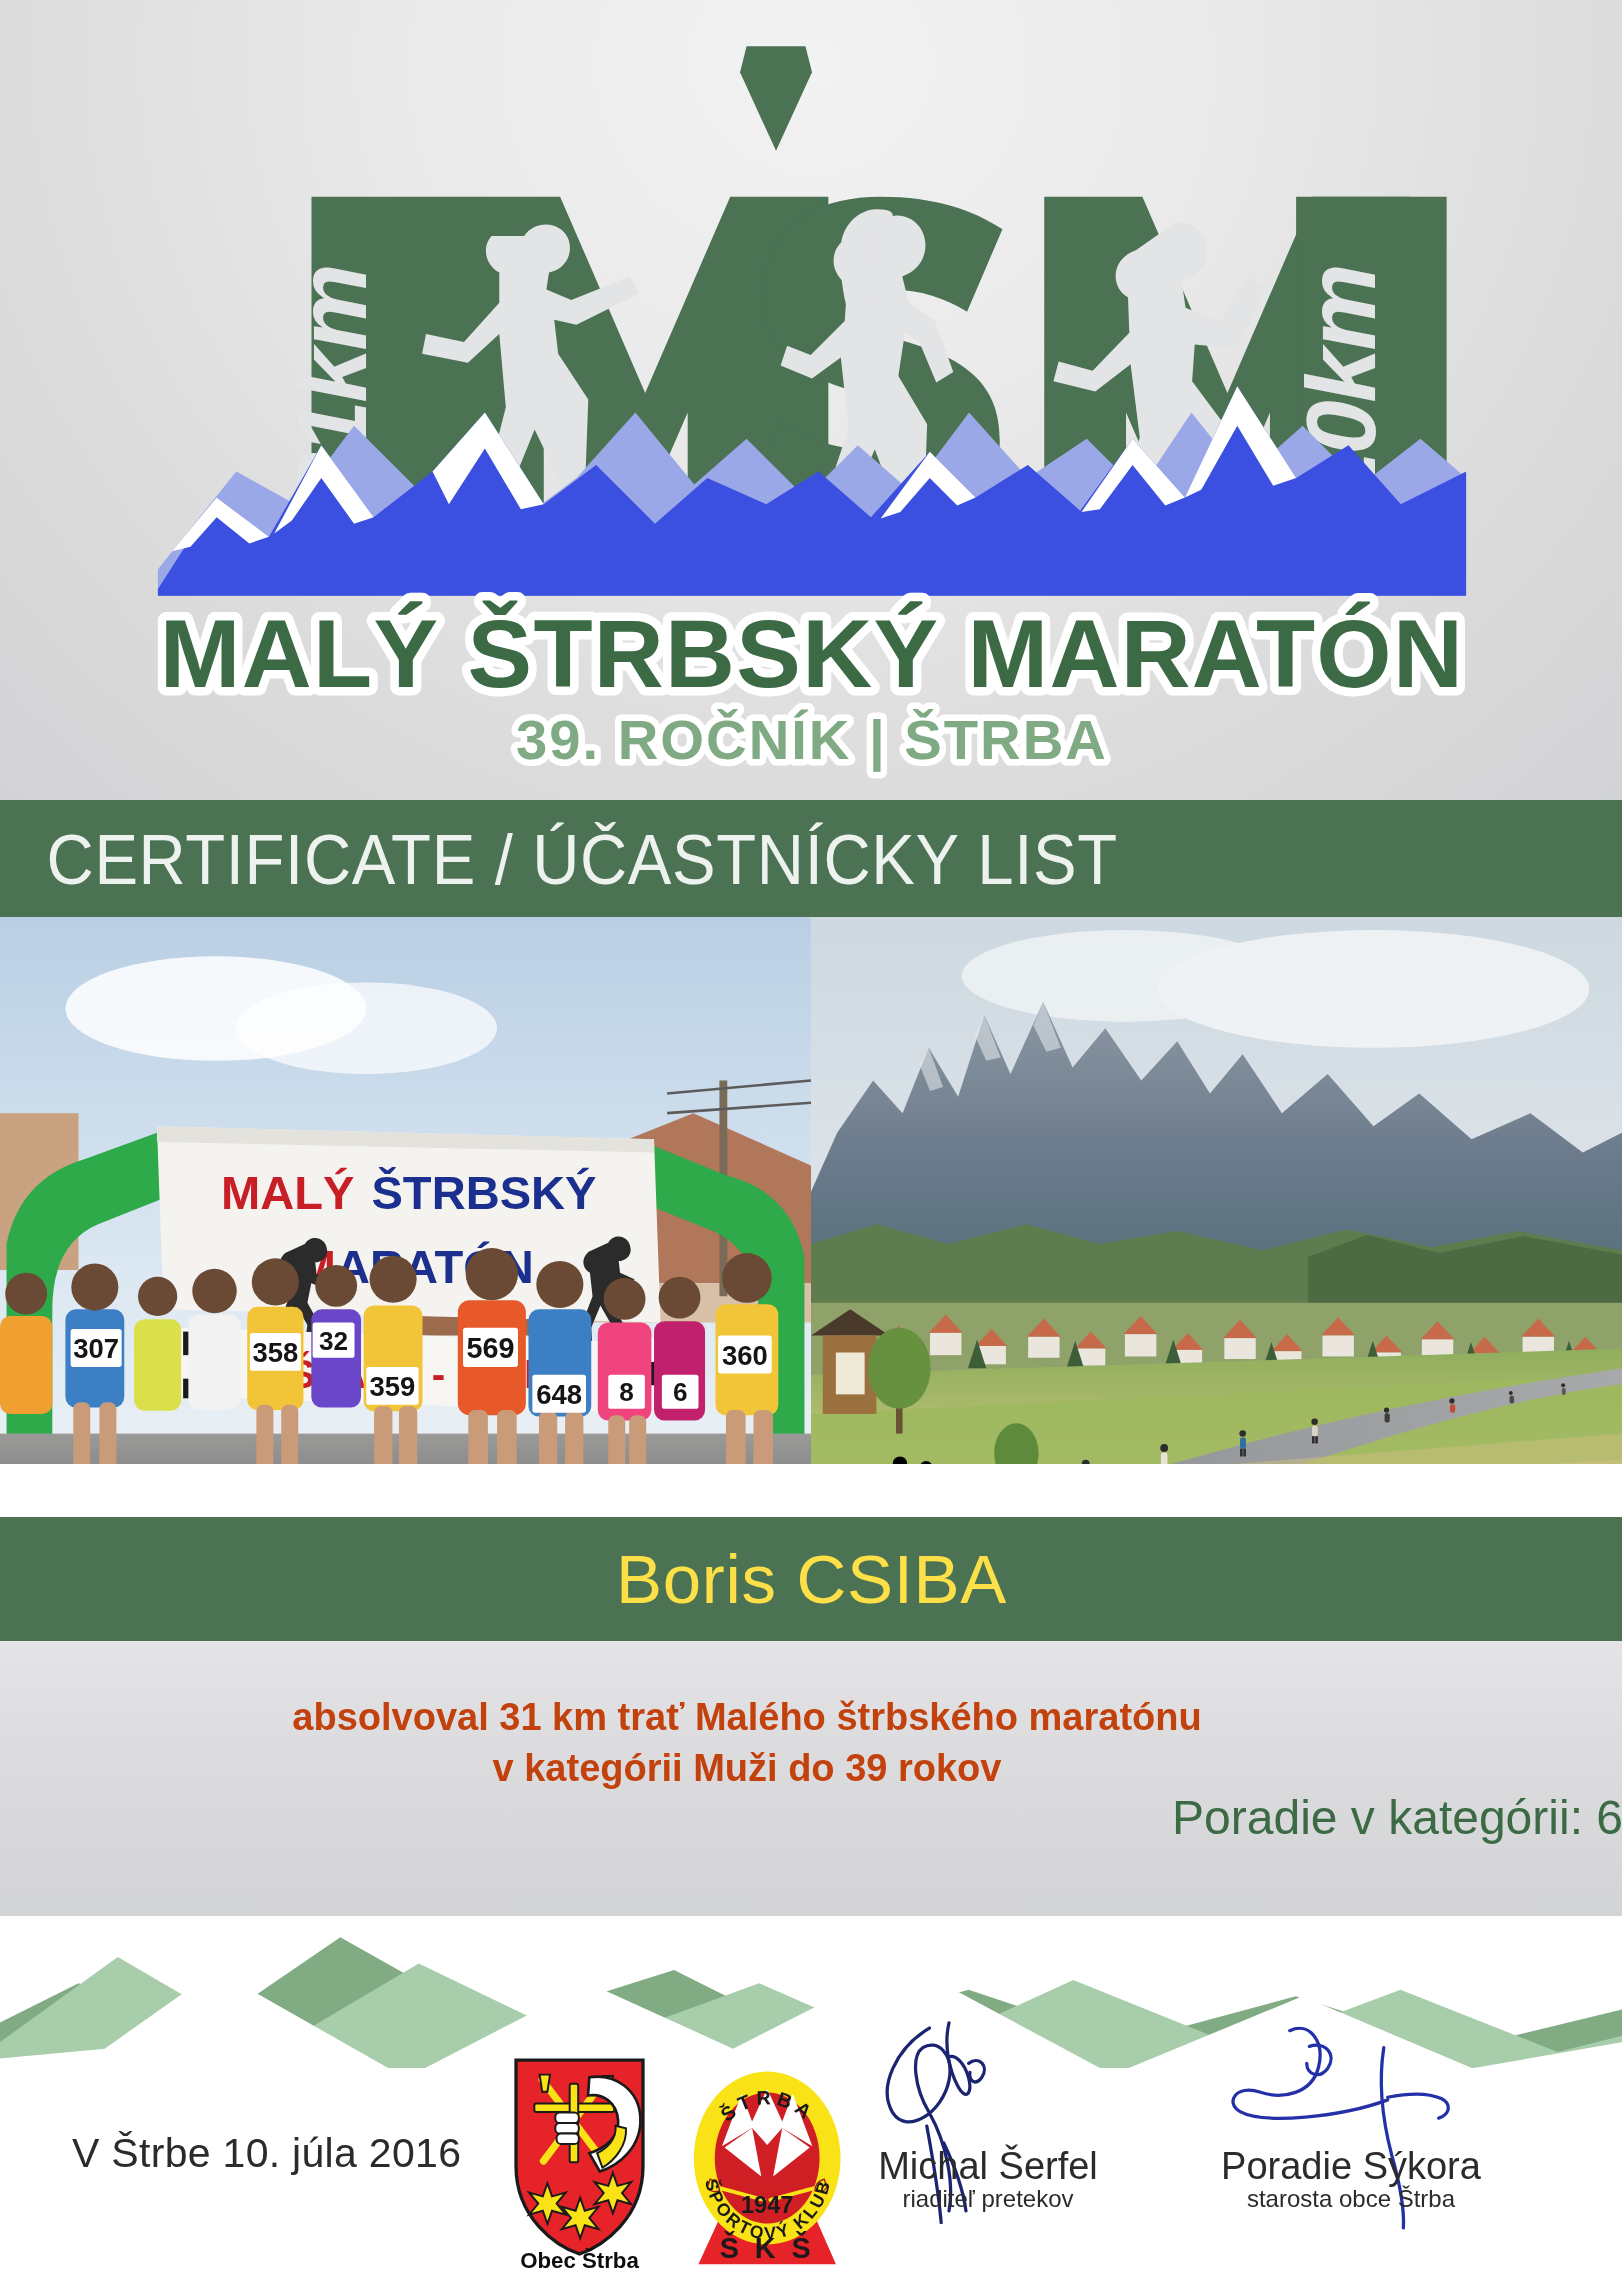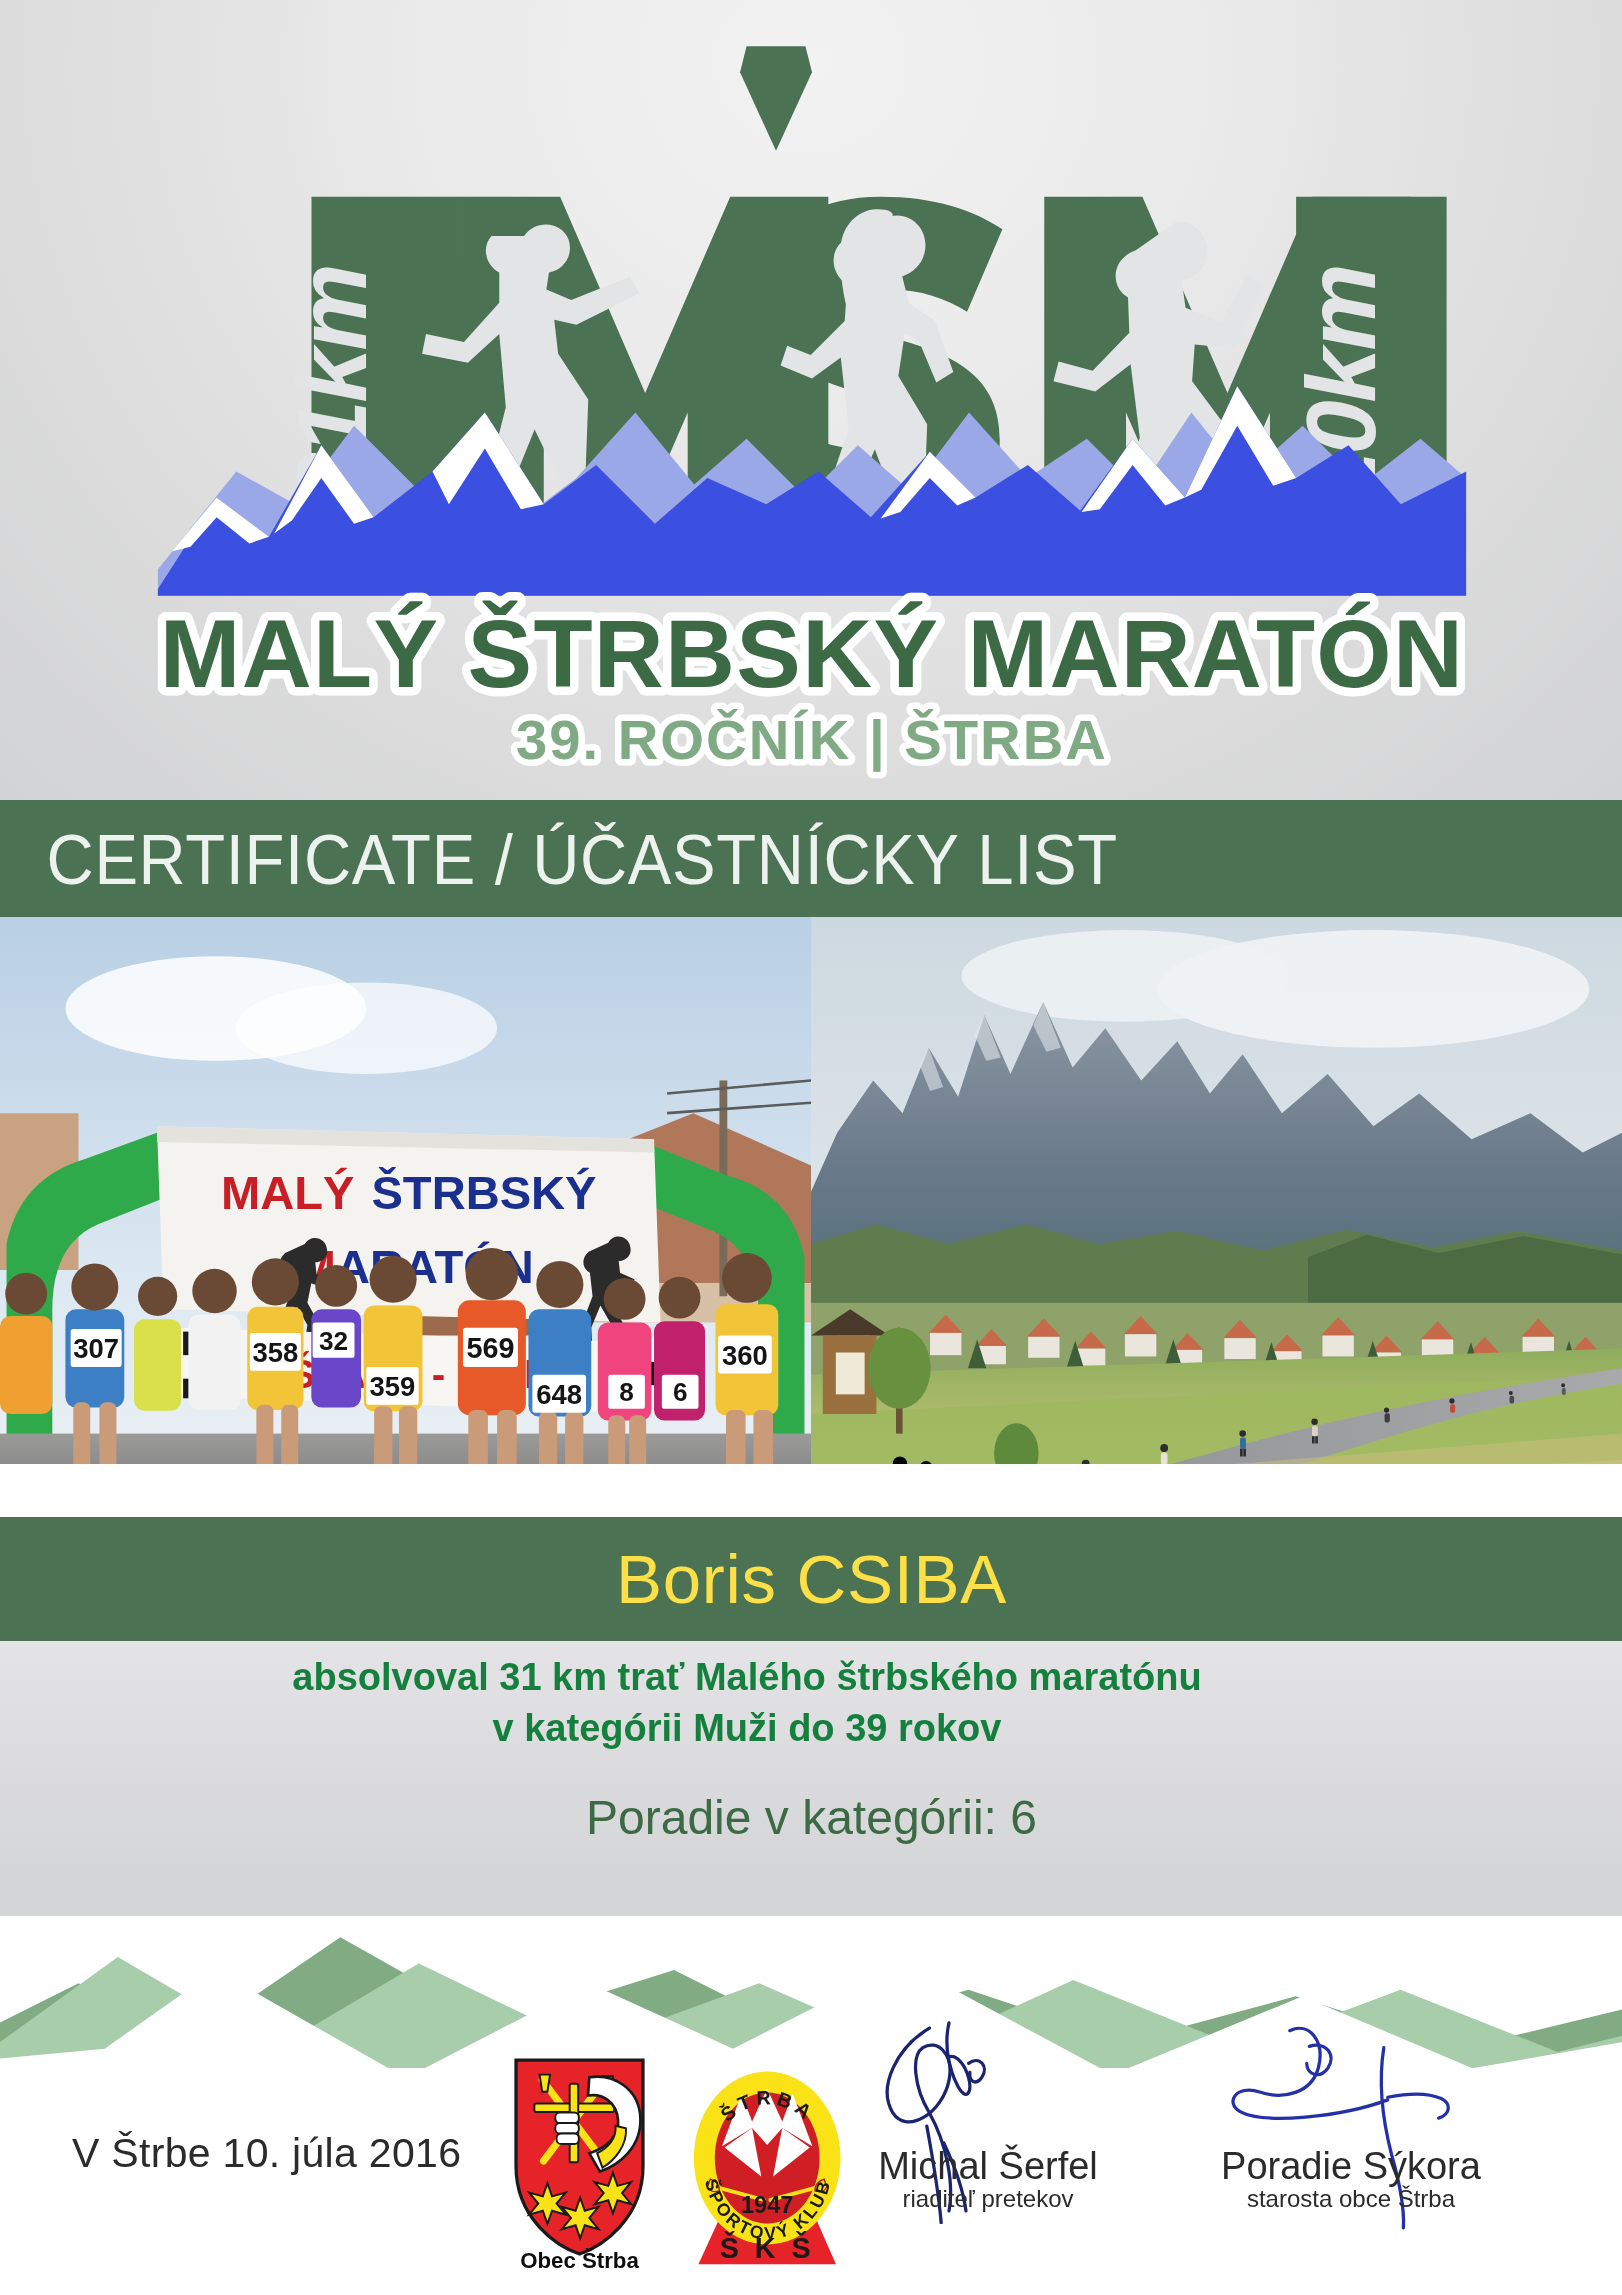--- a/index.html
+++ b/index.html
@@ -43,27 +43,27 @@
   }
   .name-text{ color:#fde047; font-size:69px; font-weight:400; letter-spacing:0.7px; }
 
   
   .details-zone{
     position:absolute; left:0; top:1641px; width:1623px; height:275px;
     background:linear-gradient(to bottom, #e4e4e6 0%, #dcdcde 40%, #d3d4d6 100%);
   }
   .desc-line{
     position:absolute; width:1494px; text-align:center;
-    color:#15803d; font-size:38px; font-weight:700;
+    color:#c2410c; font-size:38px; font-weight:700;margin-top:40px;
   }
   .desc-1{ top:1656px; }
   .desc-2{ top:1707px; }
   .result-row{
     position:absolute; top:1790px; left:0; width:1623px;
-    display:flex; justify-content:center; gap:222px;
+    display:flex; justify-content:flex-end; gap:222px;
   }
   .result-item{ color:#3b6a44; font-size:48px; font-weight:400; white-space:nowrap; }
 
   
   .mtn-decor{ position:absolute; left:0; top:1885px; width:1623px; height:216px; }
 
   
   .footer{
     position:absolute; left:0; top:2068px; width:1623px; height:228px; background:#ffffff;
   }

